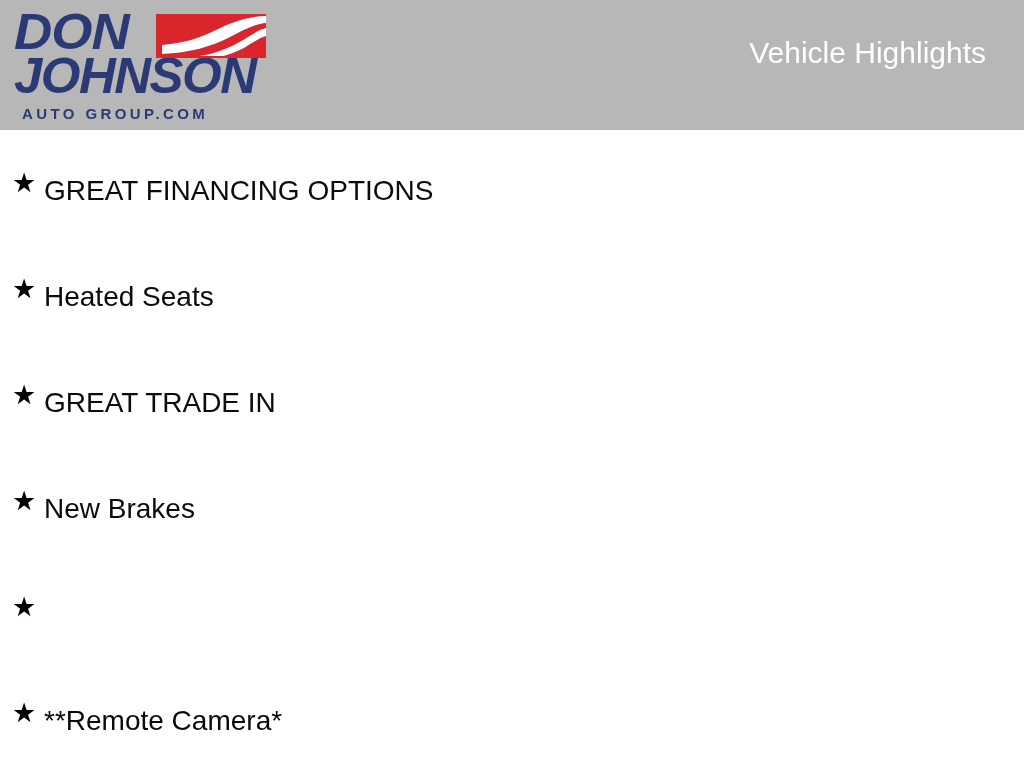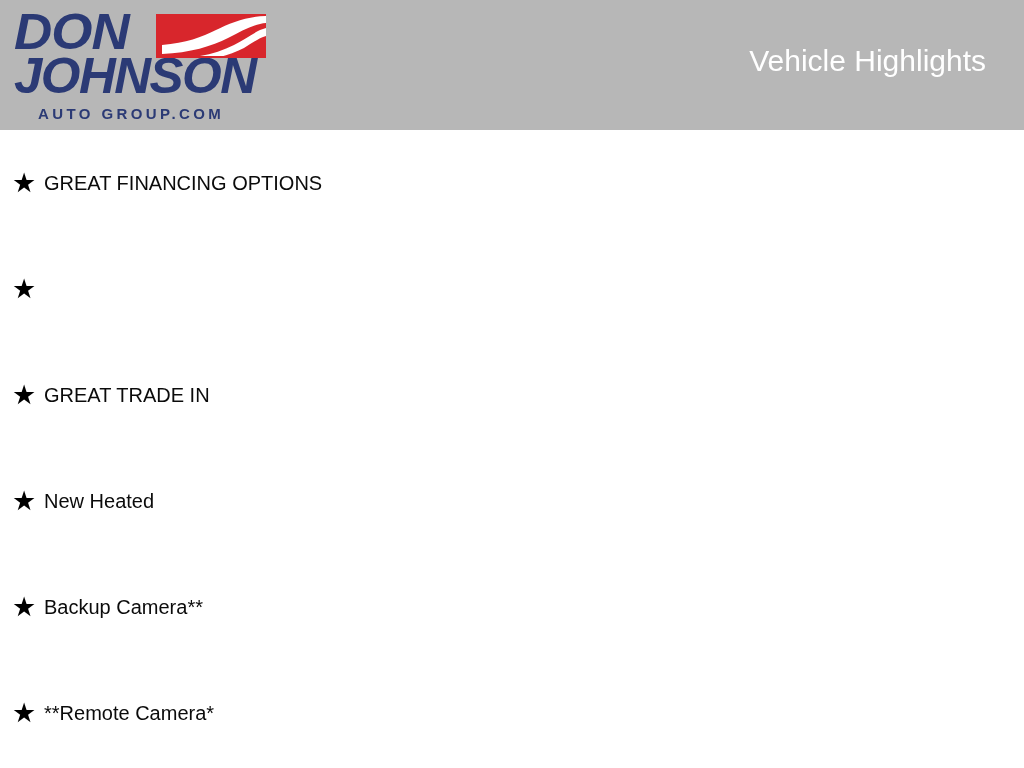--- a/index.html
+++ b/index.html
@@ -54,21 +54,21 @@
     font-style: italic;
     font-size: 50px;
     line-height: 52px;
     letter-spacing: -1.5px;
     color: #2b3a75;
     transform: scaleX(1.02);
     transform-origin: left top;
   }
   .logo-line3 {
     position: absolute;
-    left: 24px;
+    left: 8px;
     top: 100px;
     font-family: "Liberation Sans", sans-serif;
     font-weight: bold;
     font-size: 15px;
     line-height: 16px;
     letter-spacing: 3.4px;
     color: #2b3a75;
   }
   .logo-badge {
     position: absolute;
@@ -80,21 +80,21 @@
     overflow: hidden;
   }
   .logo-badge svg {
     display: block;
   }
 
   
   .header-title {
     position: absolute;
     right: 38px;
-    top: 44px;
+    top: 36px;
     font-family: "Liberation Sans", sans-serif;
     font-size: 30px;
     line-height: 34px;
     color: #ffffff;
     white-space: nowrap;
   }
 
   
   .highlights {
     position: relative;
@@ -121,24 +121,25 @@
     flex: 0 0 auto;
     width: 32px;
     font-size: 27px;
     line-height: 30px;
     color: #000000;
     text-align: left;
   }
   .highlight-label {
     flex: 0 0 auto;
     font-family: "Liberation Sans", sans-serif;
-    font-size: 20px;
+    font-size: 28px;
     line-height: 30px;
     color: #0b0b0b;
     white-space: nowrap;
+    margin-top: 8px;
   }
 </style>
 </head>
 <body>
 
 <div class="header">
 
   <div class="logo">
     <div class="logo-line1">DON</div>
     <div class="logo-line2">JOHNSON</div>
@@ -156,30 +157,30 @@
   <div class="header-title">Vehicle Highlights</div>
 </div>
 
 <ul class="highlights">
   <li class="highlight-item">
     <span class="star-icon">★</span>
     <span class="highlight-label">GREAT FINANCING OPTIONS</span>
   </li>
   <li class="highlight-item">
     <span class="star-icon">★</span>
+    <span class="highlight-label">Heated Seats</span>
   </li>
   <li class="highlight-item">
     <span class="star-icon">★</span>
     <span class="highlight-label">GREAT TRADE IN</span>
   </li>
   <li class="highlight-item">
     <span class="star-icon">★</span>
-    <span class="highlight-label">New Heated</span>
+    <span class="highlight-label">New Brakes</span>
   </li>
   <li class="highlight-item">
     <span class="star-icon">★</span>
-    <span class="highlight-label">Backup Camera**</span>
   </li>
   <li class="highlight-item">
     <span class="star-icon">★</span>
     <span class="highlight-label">**Remote Camera*</span>
   </li>
 </ul>
 
 </body></html>

